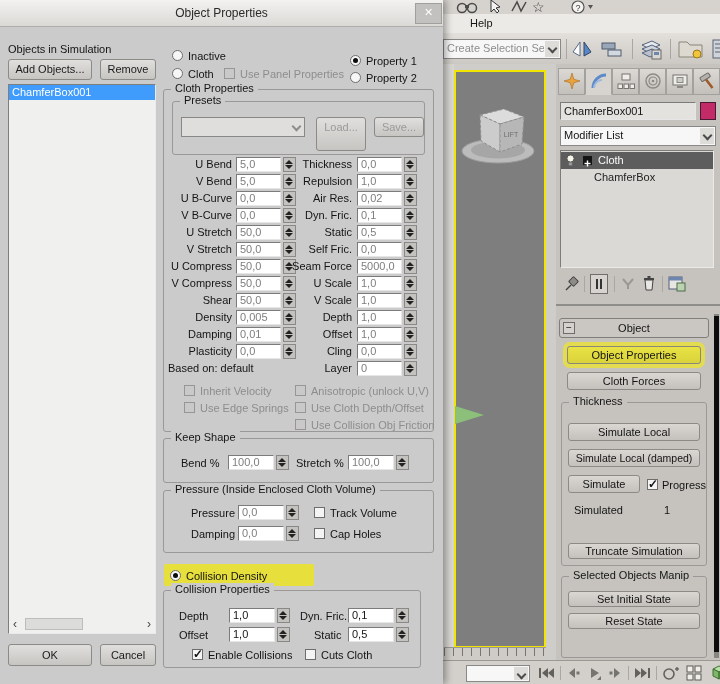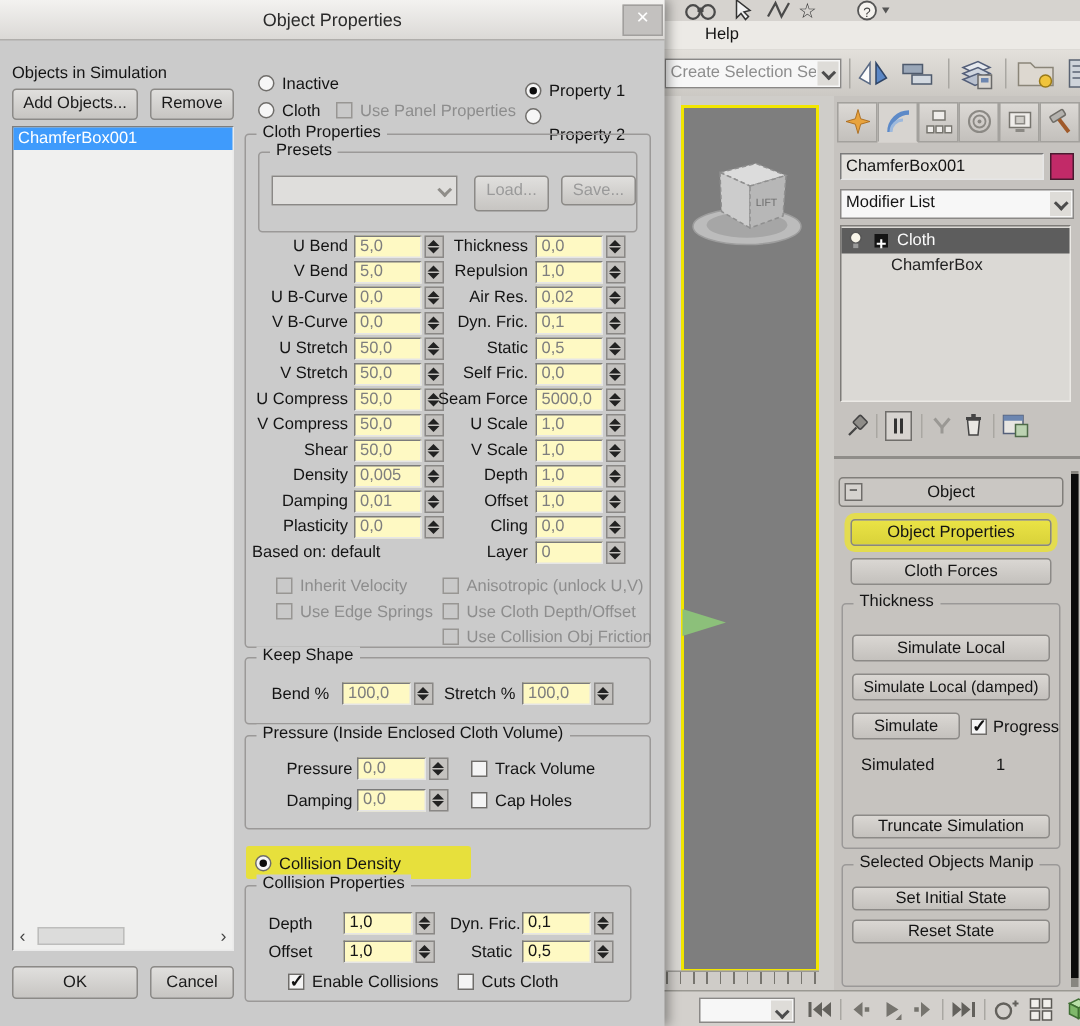--- a/index.html
+++ b/index.html
@@ -7,21 +7,21 @@
           font-family:"Liberation Sans",sans-serif;font-size:11px;color:#141414;
           -webkit-font-smoothing:antialiased;}
   .abs{position:absolute;}
   
   .btn{position:absolute;background:linear-gradient(#e0dfdd,#c7c5c2);border:1px solid #8c8a87;
        border-radius:3px;text-align:center;color:#1a1a1a;box-sizing:border-box;cursor:default;}
   .btn.dis{color:#9a9a9a;}
   .grp{position:absolute;border:1px solid #9b9998;border-radius:3px;box-sizing:border-box;}
   .grp>.lg{position:absolute;top:-8px;left:7px;background:#cbcbcb;padding:0 4px;white-space:nowrap;}
   .pgrp>.lg{background:#c6c3bf;}
-  .fld{position:absolute;height:15px;background:#fef9c3;border:1px solid;
+  .fld{position:absolute;height:15px;background:#ffffff;border:1px solid;
        border-color:#7b7b7b #e6e6e6 #e6e6e6 #7b7b7b;box-sizing:border-box;
        padding-left:3px;line-height:13px;font-size:11px;overflow:hidden;white-space:nowrap;}
   .fld.dis{color:#7e7e7e;}
   .spin{position:absolute;width:13px;height:15px;background:#c4c2bf;border:1px solid #8a8886;box-sizing:border-box;}
   .spin i{position:absolute;left:1px;width:0;height:0;border-left:4px solid transparent;border-right:4px solid transparent;}
   .spin .u{top:2px;border-bottom:4px solid #222;}
   .spin .d{bottom:2px;border-top:4px solid #222;}
   .chk{position:absolute;width:11px;height:11px;background:#f4f4f4;border:1px solid #6f6d6a;box-sizing:border-box;}
   .chk.dis{background:#c9c9c9;border-color:#989693;}
   .chk.on::after{content:"\2713";position:absolute;left:0px;top:-3px;font-size:12px;font-weight:bold;color:#111;}
@@ -380,32 +380,32 @@
 
     <span class="rad" style="left:172px;top:50px;"></span>
     <span class="lbl" style="left:188px;top:50px;">Inactive</span>
     <span class="rad" style="left:172px;top:68px;"></span>
     <span class="lbl" style="left:188px;top:68px;">Cloth</span>
     <span class="chk dis" style="left:224px;top:68px;"></span>
     <span class="lbl g" style="left:240px;top:68px;">Use Panel Properties</span>
     <span class="rad on" style="left:350px;top:55px;"></span>
     <span class="lbl" style="left:366px;top:55px;">Property 1</span>
     <span class="rad" style="left:350px;top:72px;"></span>
-    <span class="lbl" style="left:366px;top:84px;">Property 2</span>
+    <span class="lbl" style="left:366px;top:72px;">Property 2</span>
 
     <div class="grp" style="left:163px;top:89px;width:271px;height:343px;">
       <span class="lg">Cloth Properties</span>
     </div>
     <div class="grp" style="left:172px;top:101px;width:253px;height:54px;">
       <span class="lg">Presets</span>
     </div>
     <span class="combo" style="left:181px;top:117px;width:124px;height:20px;background:#dfdedc;">
       <span class="ar" style="background:#dfdedc;"><span class="cv" style="border-color:#8f8d89;"></span></span>
     </span>
-    <div class="btn dis" style="left:316px;top:117px;width:50px;height:24px;line-height:18px;">Load...</div>
+    <div class="btn dis" style="left:316px;top:117px;width:50px;height:34px;line-height:18px;">Load...</div>
     <div class="btn dis" style="left:374px;top:117px;width:50px;height:20px;line-height:18px;">Save...</div>
 
     <div class="prow" style="top:157px">
         <span class="pl">U Bend</span>
         <span class="fld dis f1">5,0</span>
         <span class="spin s1">
           <i class="u"></i>
           <i class="d"></i>
         </span>
         <span class="pr">Thickness</span>

